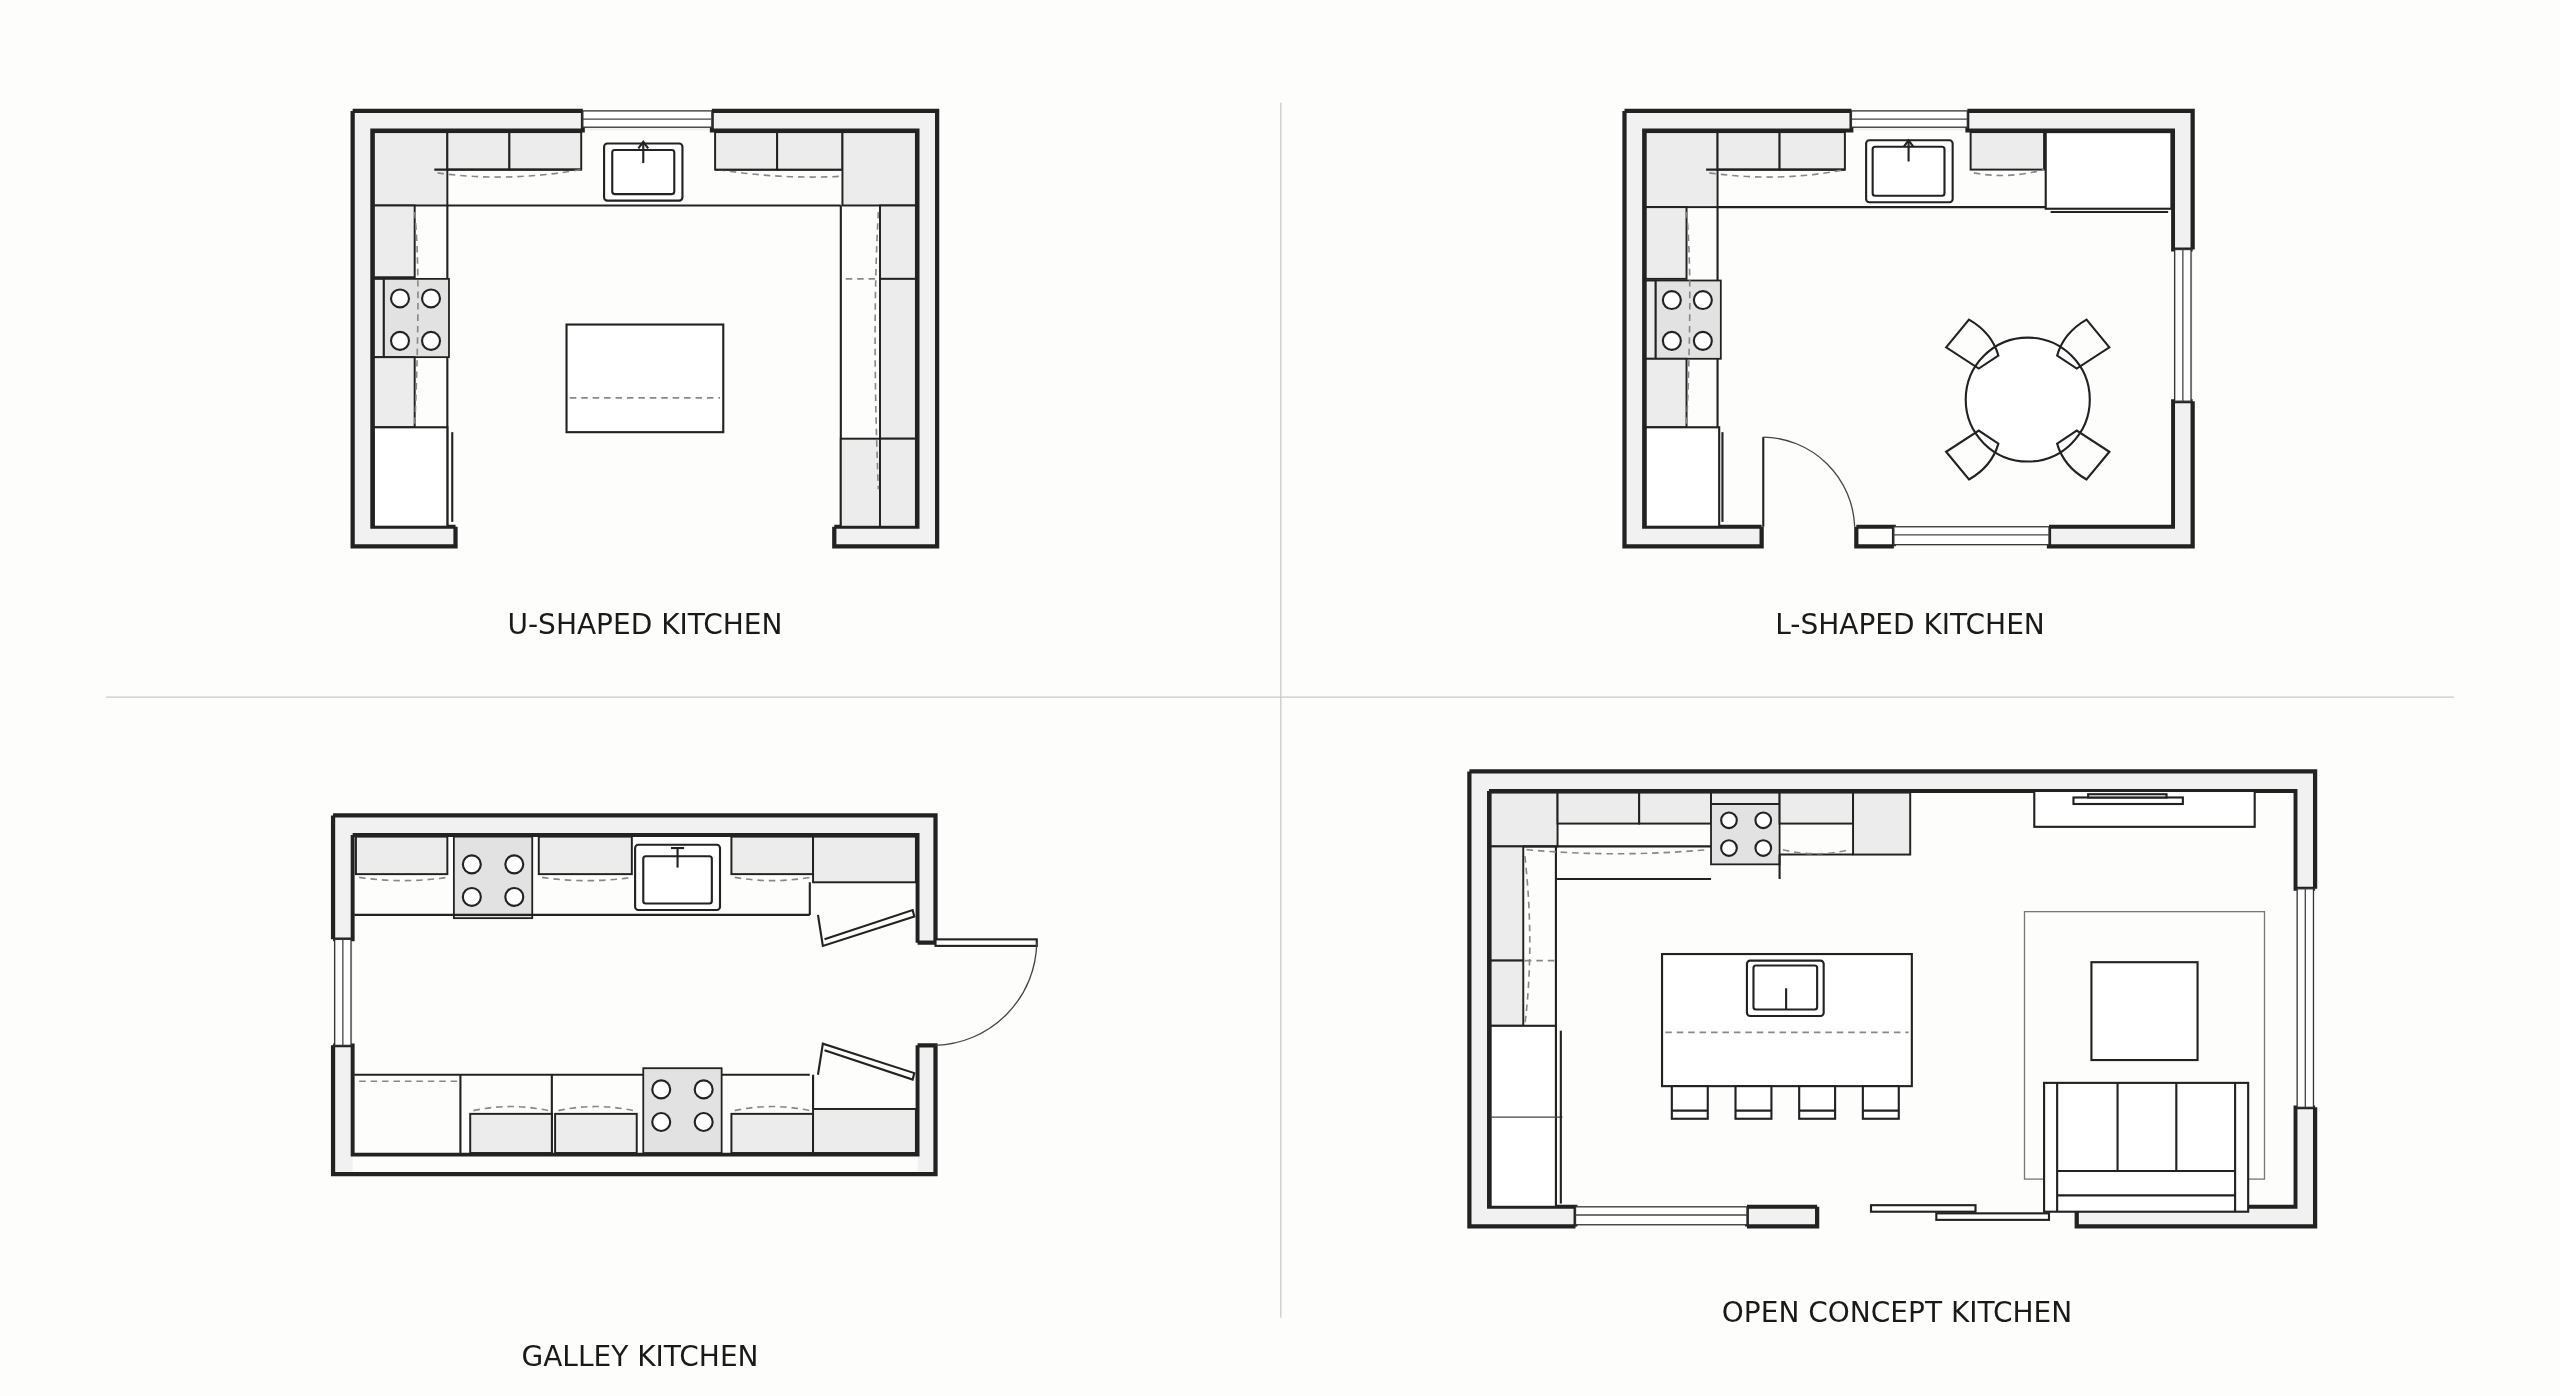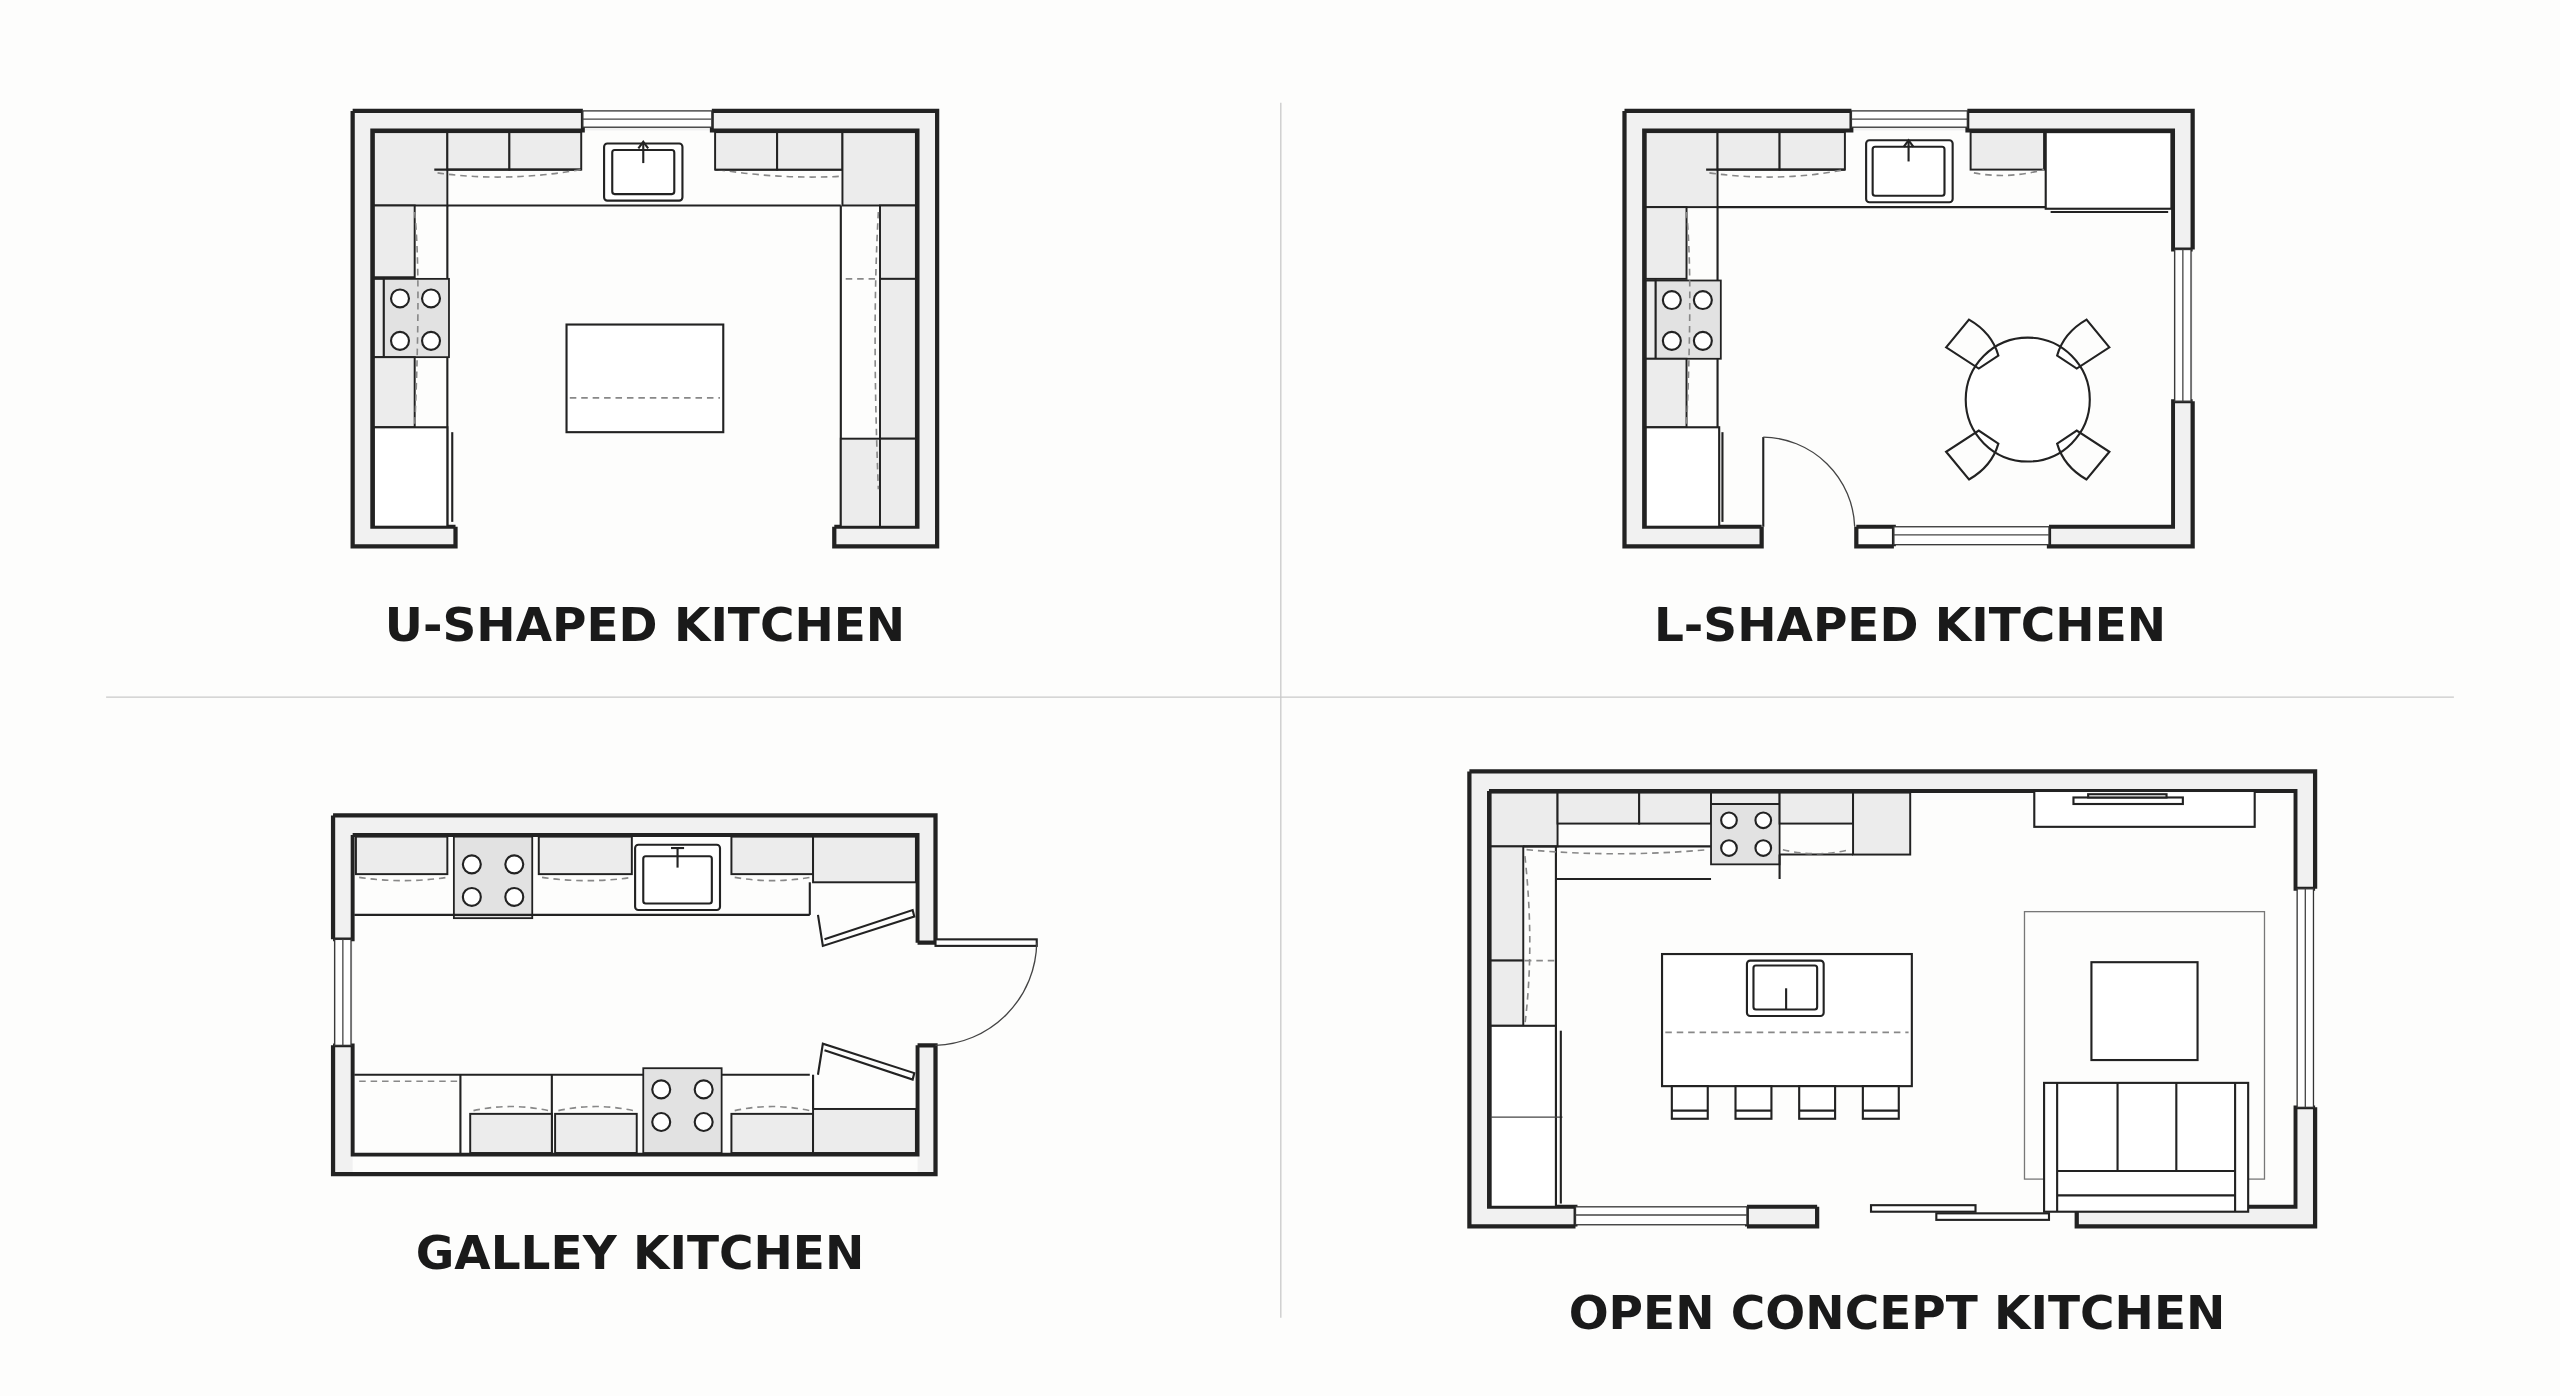--- a/index.html
+++ b/index.html
@@ -1,18 +1,18 @@
 <!DOCTYPE html>
 <html><head>
 <meta charset="utf-8">
 <style>
   html,body{margin:0;padding:0;background:#fdfdfc;}
   body{width:2560px;height:1396px;overflow:hidden;position:relative;font-family:"DejaVu Sans",sans-serif;}
   #stage{position:absolute;left:0;top:0;width:2560px;height:1396px;}
-  .lbl{position:absolute;transform:translate(-50%,-50%);font-family:"DejaVu Sans",sans-serif;font-size:47px;letter-spacing:0px;color:#1a1a1a;white-space:nowrap;font-weight:bold;}
+  .lbl{position:absolute;transform:translate(-50%,-50%);font-family:"DejaVu Sans",sans-serif;font-size:28px;letter-spacing:0px;color:#1a1a1a;white-space:nowrap;}
   .wallf{fill:#f1f1f1;stroke:none;}
   .cab{fill:#ececec;stroke:#222;stroke-width:1.2;}
   .ln{fill:none;stroke:#222;stroke-width:1.3;}
   .thin{fill:none;stroke:#444;stroke-width:0.8;}
   .dash{fill:none;stroke:#888;stroke-width:1;stroke-dasharray:4 3;}
   .white{fill:#fff;stroke:#222;stroke-width:1.3;}
   .burn{fill:#e2e2e2;stroke:#222;stroke-width:1.1;}
   .div{stroke:#c9c9c9;stroke-width:0.8;}
 </style>
 </head>
@@ -257,14 +257,14 @@
       <g>
         <rect class="white" x="1252" y="664" width="125" height="79"></rect>
         <path class="ln" d="M1260,664 V743 M1297,664 V718 M1333,664 V718 M1369,664 V743 M1260,718 H1369 M1260,733 H1369"></path>
       </g>
     </g>
   </g>
 </svg>
 
 <div class="lbl" style="left:645px;top:624px;">U-SHAPED KITCHEN</div>
 <div class="lbl" style="left:1910px;top:624px;">L-SHAPED KITCHEN</div>
-<div class="lbl" style="left:640px;top:1252px;">GALLEY KITCHEN</div>
+<div class="lbl" style="left:640px;top:1356px;">GALLEY KITCHEN</div>
 <div class="lbl" style="left:1897px;top:1312px;">OPEN CONCEPT KITCHEN</div>
 
 </body></html>

